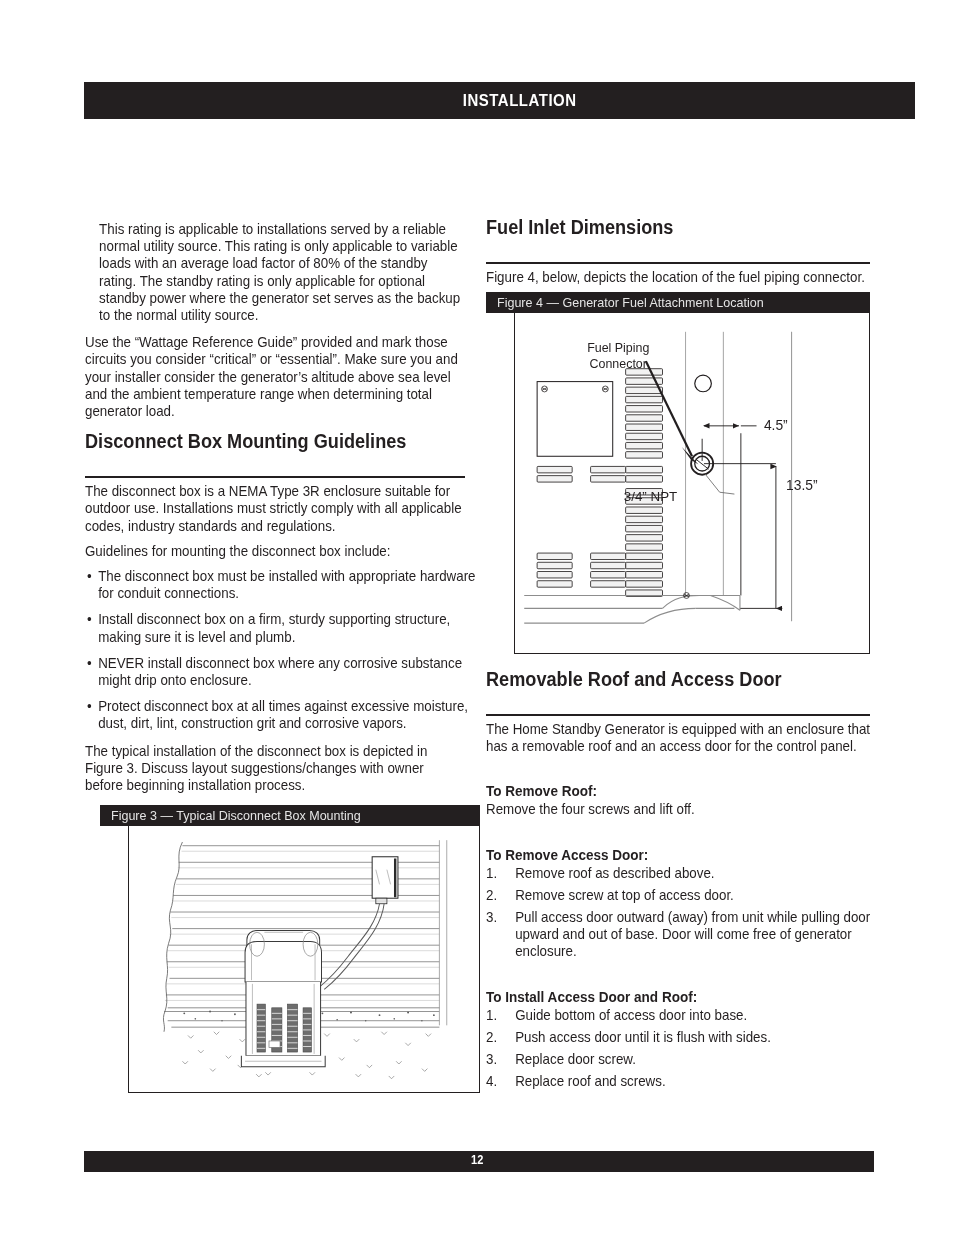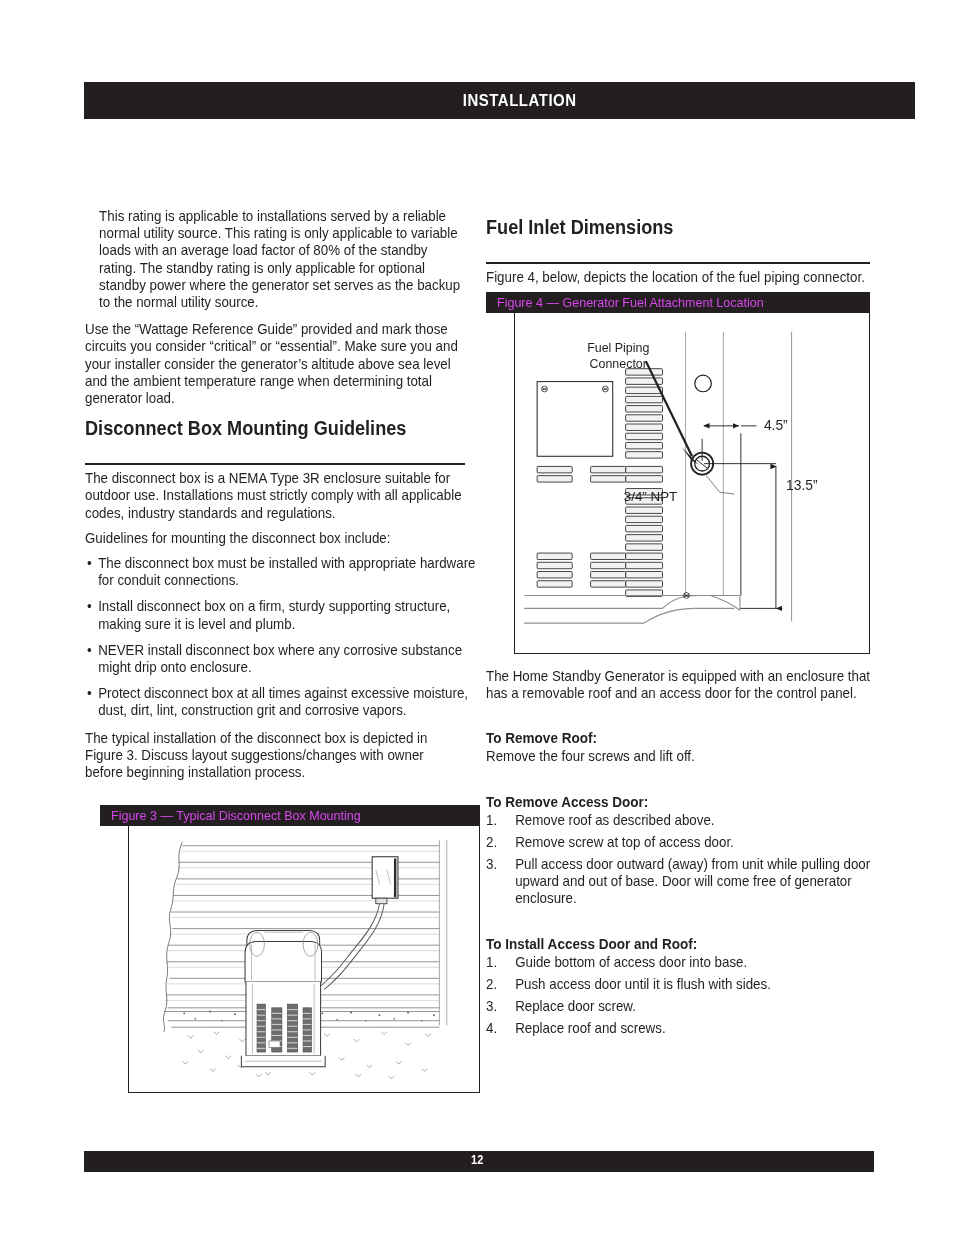--- a/index.html
+++ b/index.html
@@ -39,21 +39,21 @@
     font-weight: bold;
     letter-spacing: 0.6px;
     transform: scaleX(0.88);
     transform-origin: center;
   }
 
   
   .col-left {
     position: absolute;
     left: 85px;
-    top: 208px;
+    top: 221px;
     width: 380px;
   }
   .col-right {
     position: absolute;
     left: 486px;
     top: 216px;
     width: 384px;
   }
 
   p, li {
@@ -146,21 +146,21 @@
     left: 0;
     top: 0;
   }
 
   
   .figure {
     position: absolute;
   }
   .fig-caption {
     background: #231f20;
-    color: #d946ef;
+    color: #e5e5e5;
     font-size: 13.2px;
     line-height: 21px;
     height: 21px;
     padding: 0 0 0 11px;
     box-sizing: border-box;
     transform-origin: left top;
     overflow: hidden;
     white-space: nowrap;
   }
   .fig-caption span {
@@ -542,20 +542,23 @@
         </g>
         <g stroke="#231f20" stroke-width="0.8" fill="none">
           <circle cx="186" cy="292" r="3.2"></circle>
             <path d="M183.3 290.5 L188.7 293.5 M183.3 293.5 L188.7 290.5"></path>
         </g>
       </svg>
     </div>
   </div>
 
   <div class="col-right" style="top:668px">
+    <div class="head-wrap">
+      <h2 class="sec-head">Removable Roof and Access Door</h2>
+    </div>
     <p class="body-text">The Home Standby Generator is equipped with an enclosure that has a removable roof and an access door for the control panel.</p>
 
     <div class="sub-block">
       <h3 class="sub-head">To Remove Roof:</h3>
       <p class="body-text last">Remove the four screws and lift off.</p>
     </div>
 
     <div class="sub-block">
       <h3 class="sub-head">To Remove Access Door:</h3>
       <ol class="numlist">

